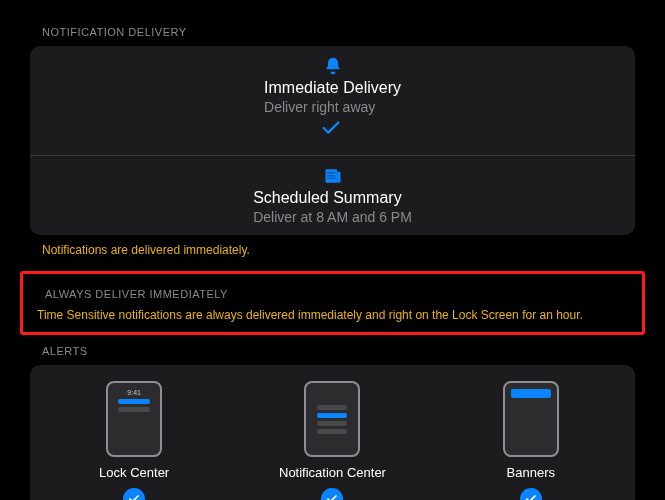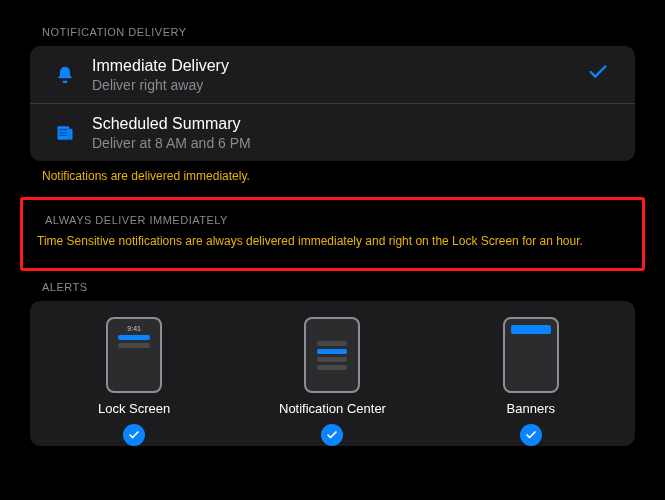--- a/index.html
+++ b/index.html
@@ -22,22 +22,23 @@
   .card {
     background: #1c1c1e;
     border-radius: 10px;
     overflow: hidden;
     margin: 0 10px;
   }
   .row {
     display: flex;
     align-items: center;
     padding: 10px 22px;
-    gap: 14px;
+    gap: 2px;
     position: relative;
+    flex-direction: column;
   }
   .row + .row { border-top: 1px solid #3a3a3c; align-items: center; }
   .row .icon {
     width: 26px;
     display:flex;
     align-items:center;
     justify-content:center;
     flex-shrink:0;
   }
   .row .texts { flex: 1; }
@@ -49,21 +50,21 @@
     margin-right: 4px;
   }
   .footnote {
     color: #eab308;
     font-size: 12px;
     margin: 8px 0 14px 22px;
   }
   .highlight-wrap {
     border: 3px solid #ff1a1a;
     border-radius: 3px;
-    padding: 8px 10px 20px 10px;
+    padding: 8px 10px 10px 10px;
     margin: 0 0 10px 0;
   }
   .highlight-wrap .section-header { margin-left: 12px; }
   .toggle-row {
     display:flex;
     align-items:center;
     background:#1c1c1e;
     border-radius:10px;
     padding: 10px 14px;
     gap: 14px;
@@ -196,21 +197,21 @@
 <div class="section-header">ALERTS</div>
 <div class="alerts-card">
   <div class="alerts-grid">
 
     <div class="alert-opt">
       <div class="phone lock">
         <div class="time">9:41</div>
         <div class="bar blue"></div>
         <div class="bar grey"></div>
       </div>
-      <div class="opt-label">Lock Screen</div>
+      <div class="opt-label">Lock Center</div>
       <div class="blue-check">
         <svg width="12" height="12" viewBox="0 0 24 24" fill="none" stroke="#fff" stroke-width="3.5" stroke-linecap="round" stroke-linejoin="round">
             <polyline points="4 12 9 17 20 6"></polyline>
           </svg>
       </div>
     </div>
 
     <div class="alert-opt">
       <div class="phone nc">
         <div class="bar grey"></div>

